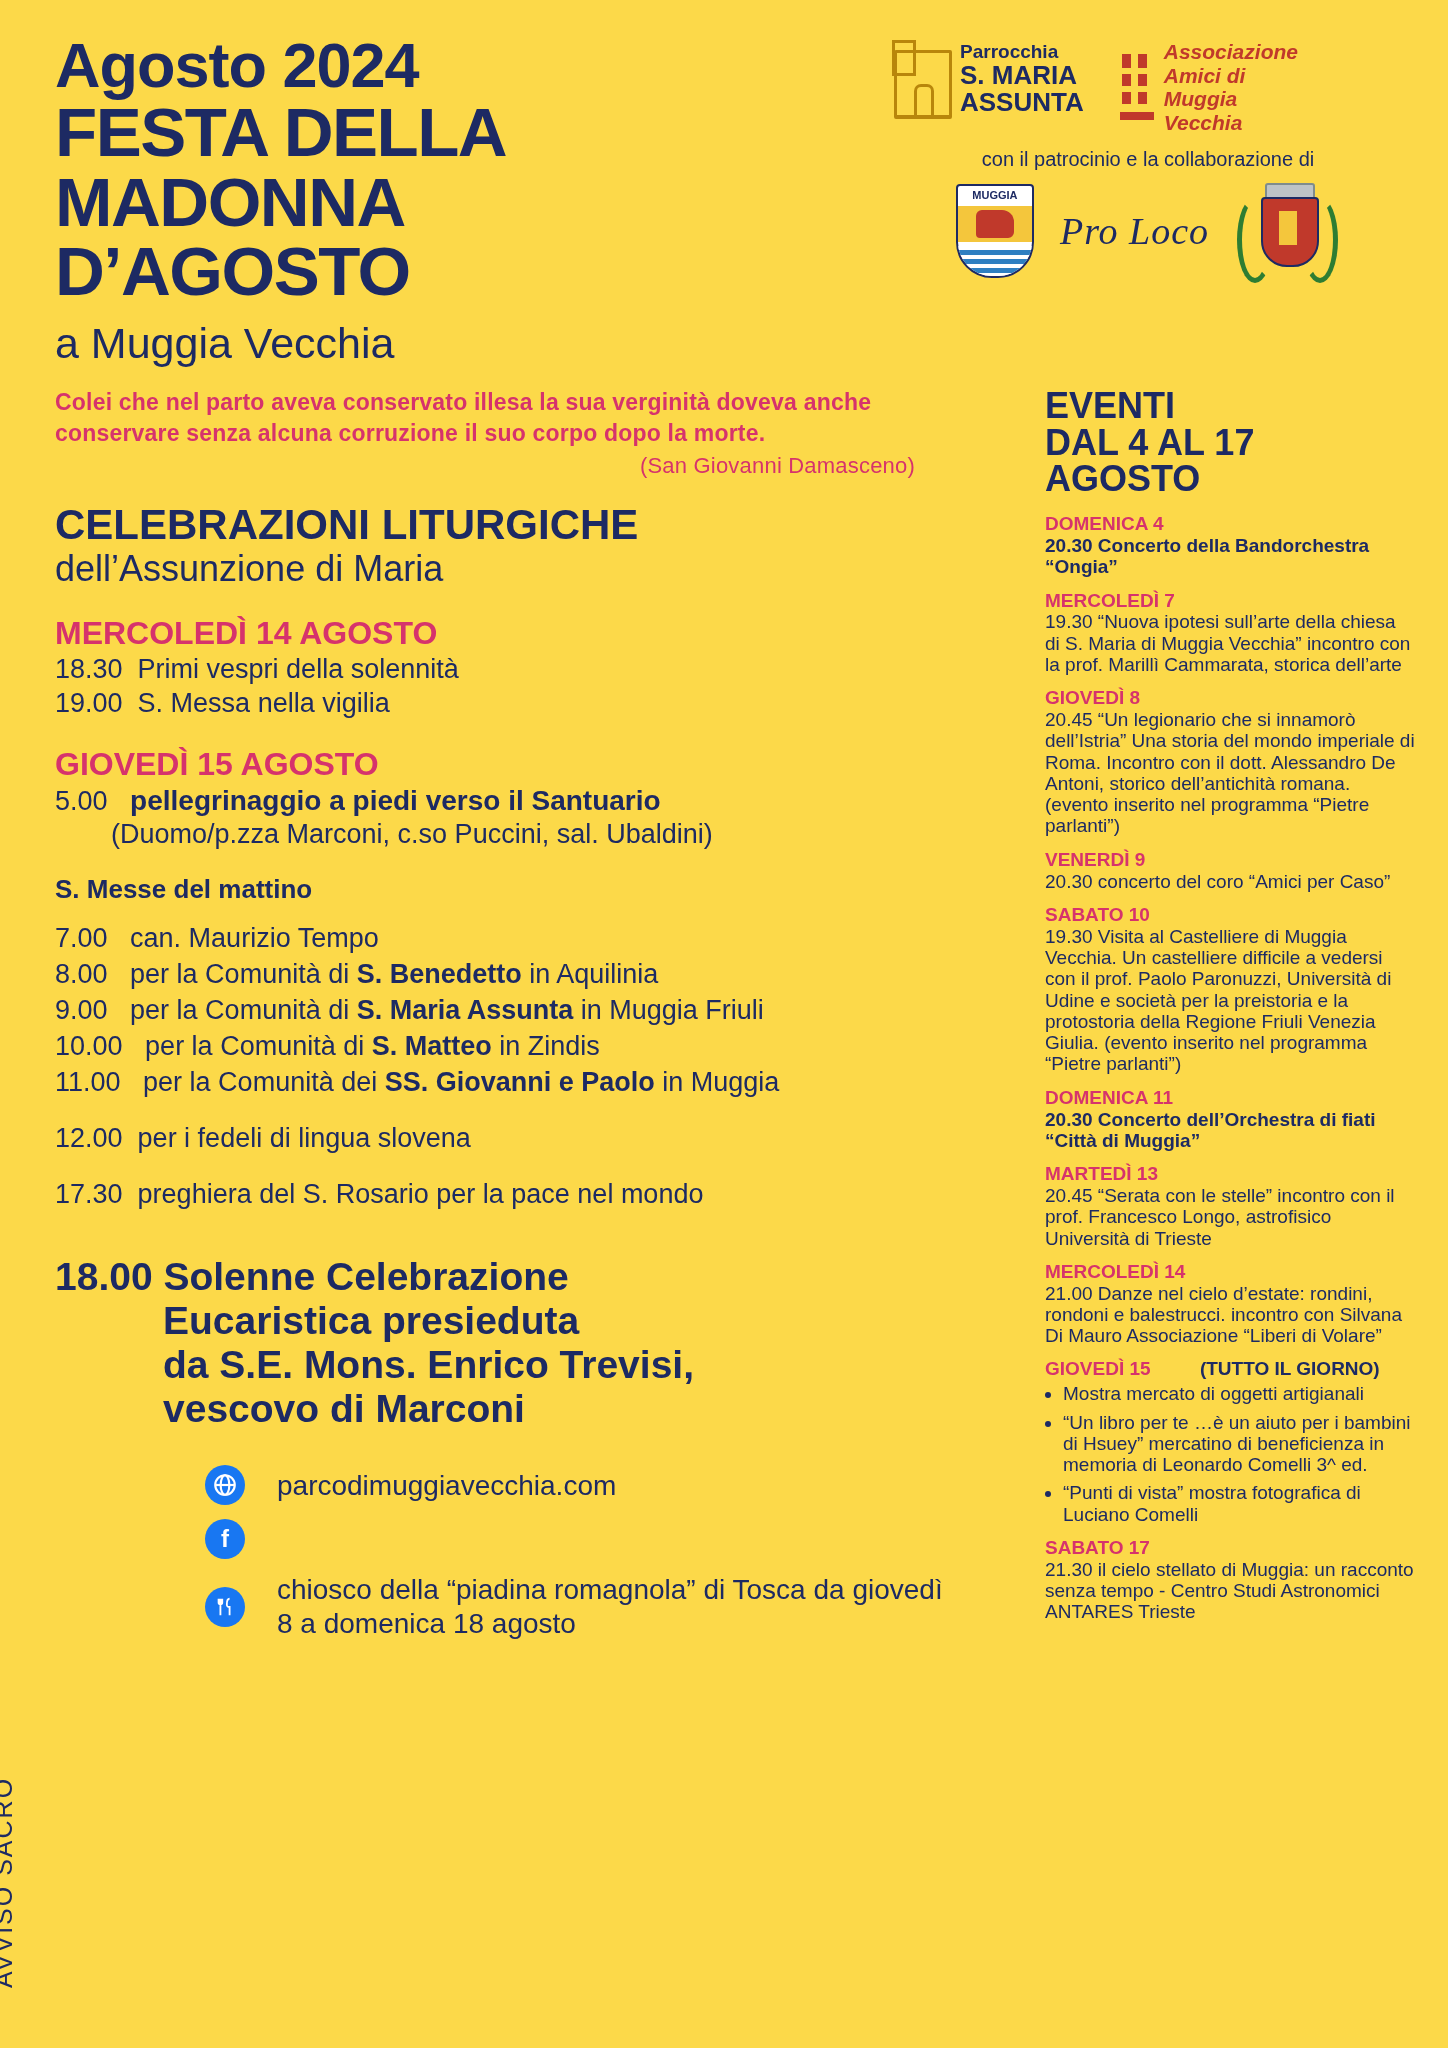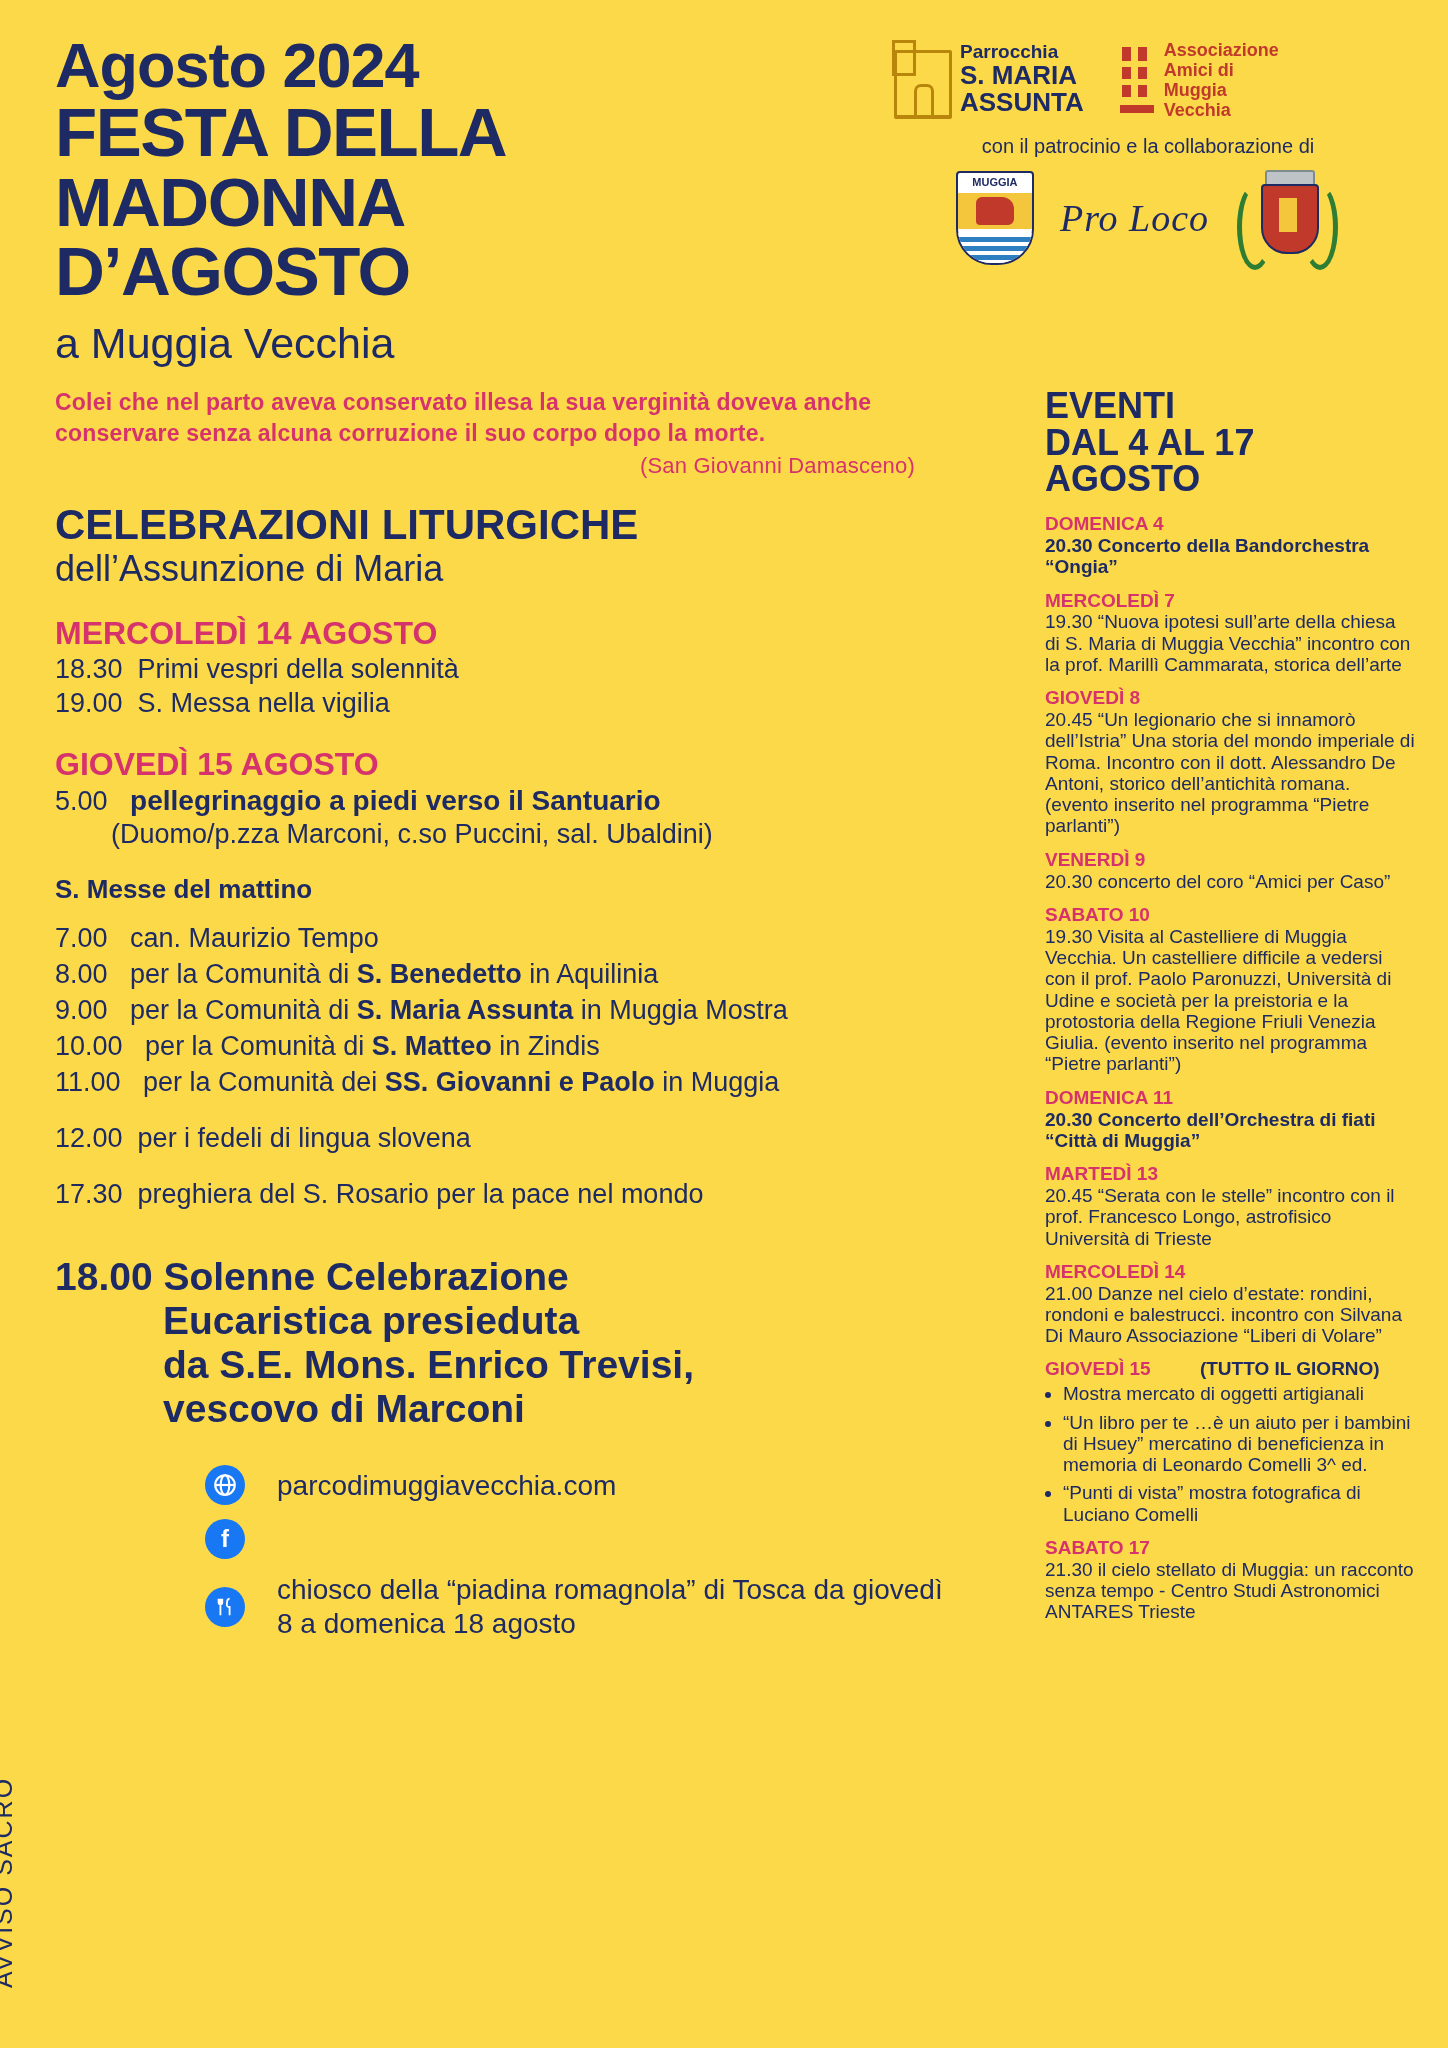--- a/index.html
+++ b/index.html
@@ -123,21 +123,21 @@
     width: 9px;
   }
   .amici-mark .a1 { left: 4px; top: 4px; height: 14px; }
   .amici-mark .a2 { left: 20px; top: 4px; height: 14px; }
   .amici-mark .a3 { left: 4px; top: 24px; height: 12px; }
   .amici-mark .a4 { left: 20px; top: 24px; height: 12px; }
   .amici-mark .a5 { left: 4px; top: 42px; height: 12px; }
   .amici-mark .a6 { left: 20px; top: 42px; height: 12px; }
   .amici-mark .base { left: 2px; top: 62px; width: 34px; height: 8px; }
   .logo-amici .txt { text-align: left; line-height: 1.12; }
-  .logo-amici .row { font-size: 18px; font-weight: bold; color: #c0392b; white-space: nowrap;}
+  .logo-amici .row { font-size: 21px; font-weight: bold; color: #c0392b; white-space: nowrap; font-style: italic;}
 
   .patro {
     font-size: 20px;
     color: #1d2a63;
     margin: 14px 0 10px 0;
     font-weight: 500;
     text-align: center;
   }
   .logo-row-bottom {
     display: flex;
@@ -444,21 +444,21 @@
       <div class="line">
         <span>7.00</span>
         &nbsp;&nbsp;<span>can. Maurizio Tempo</span><b></b><span></span>
       </div>
       <div class="line">
         <span>8.00</span>
         &nbsp;&nbsp;<span>per la Comunità di </span><b>S. Benedetto</b><span> in Aquilinia</span>
       </div>
       <div class="line">
         <span>9.00</span>
-        &nbsp;&nbsp;<span>per la Comunità di </span><b>S. Maria Assunta</b><span> in Muggia Mostra</span>
+        &nbsp;&nbsp;<span>per la Comunità di </span><b>S. Maria Assunta</b><span> in Muggia Friuli</span>
       </div>
       <div class="line">
         <span>10.00</span>
         &nbsp;&nbsp;<span>per la Comunità di </span><b>S. Matteo</b><span> in Zindis</span>
       </div>
       <div class="line">
         <span>11.00</span>
         &nbsp;&nbsp;<span>per la Comunità dei </span><b>SS. Giovanni e Paolo</b><span> in Muggia</span>
       </div>
     </div>

